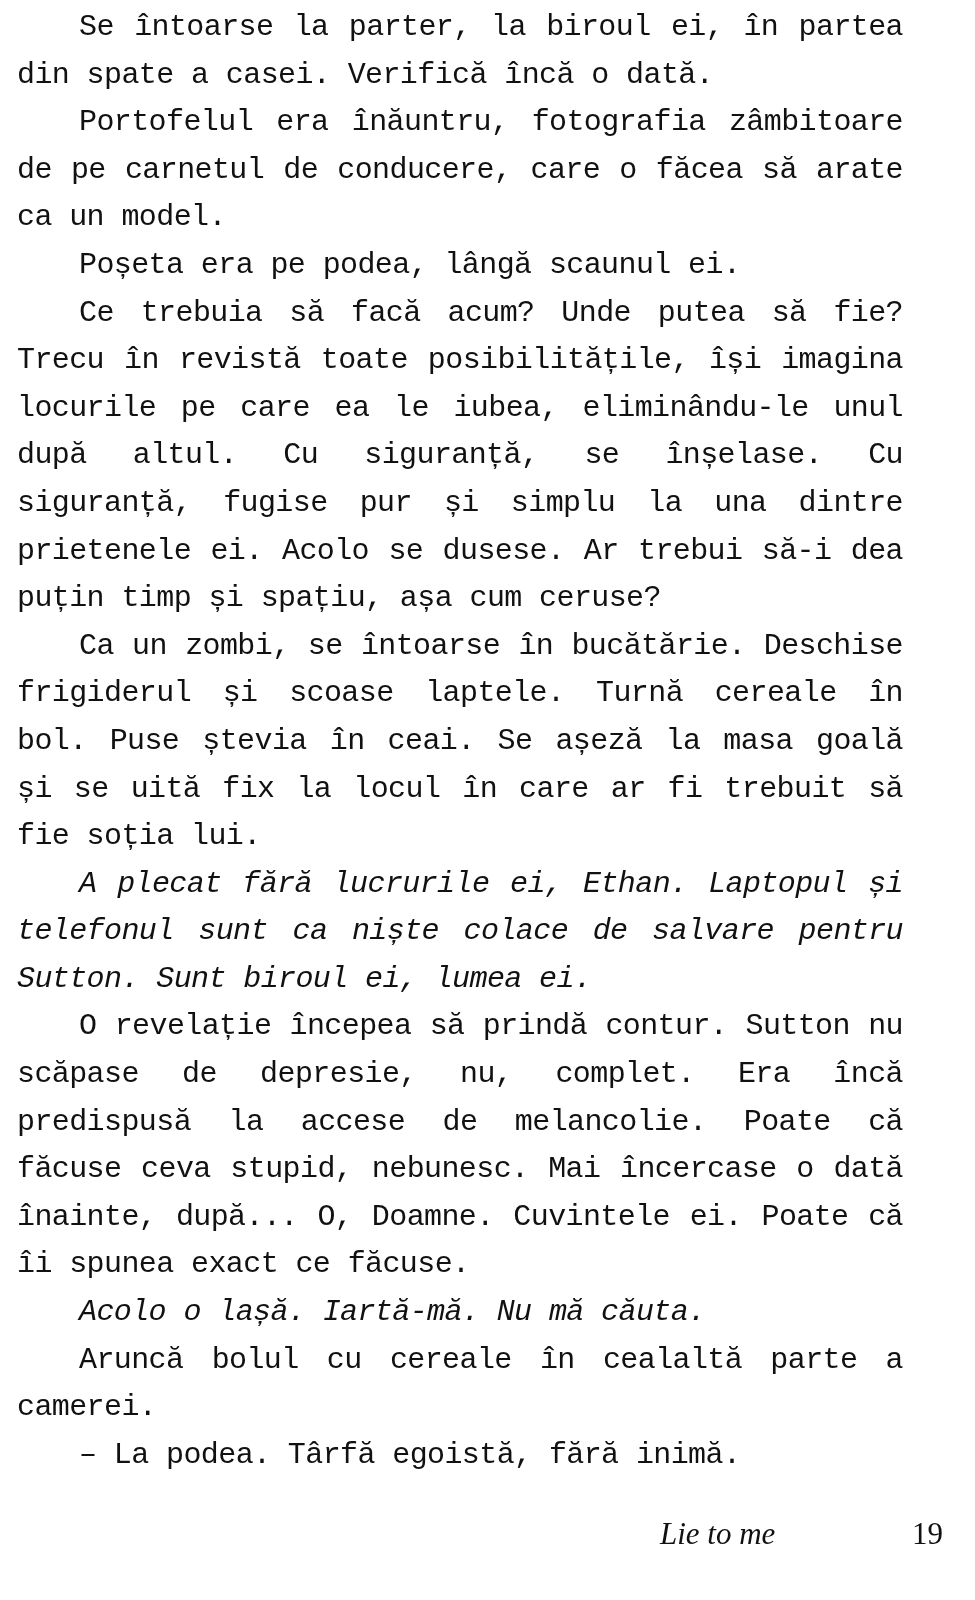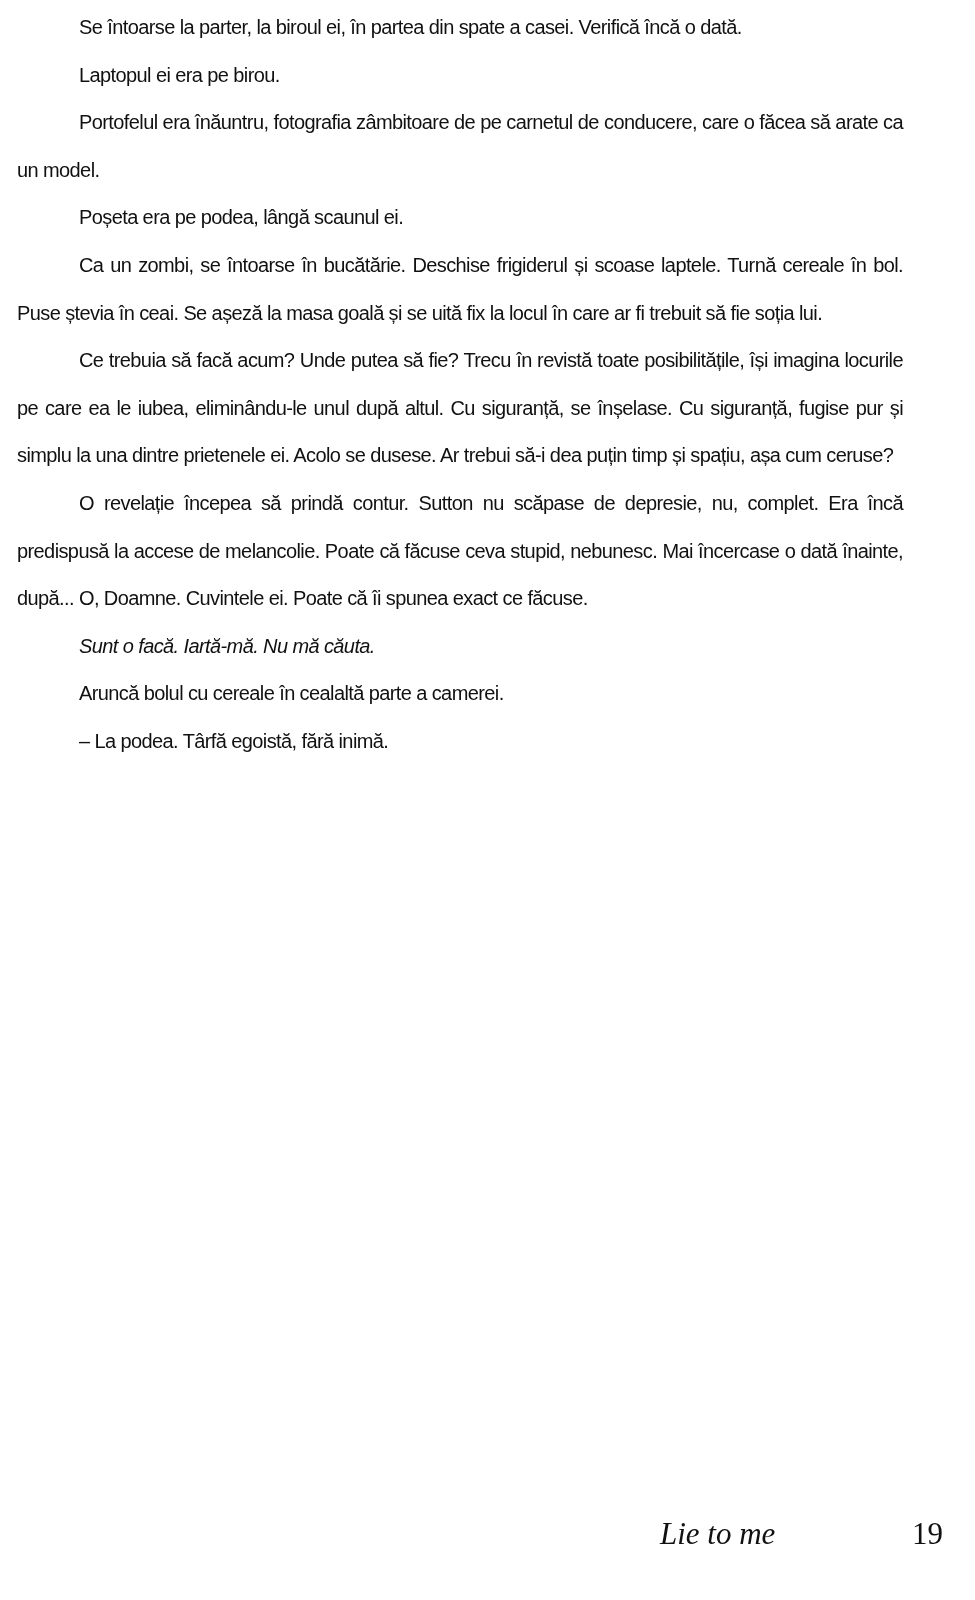--- a/index.html
+++ b/index.html
@@ -12,22 +12,22 @@
     height: 1600px;
     position: relative;
     overflow: hidden;
     color: #111111;
   }
   .page-body {
     position: absolute;
     left: 17px;
     top: 4px;
     width: 886px;
-    font-family: Liberation Sans, sans-serif;
-    font-size: 20px;
+    font-family: Liberation Mono, monospace;
+    font-size: 30px;
     line-height: 47.6px;
     letter-spacing: -0.6px;
     text-align: justify;
     hyphens: manual;
   }
   .para {
     margin: 0;
     text-indent: 62px;
   }
   .para.italic {
@@ -52,27 +52,27 @@
     position: absolute;
     left: 912px;
     top: 4px;
   }
 </style>
 </head>
 <body>
 
 <div class="page-body">
   <p class="para">Se întoarse la parter, la biroul ei, în partea din spate a casei. Verifică încă o dată.</p>
-  <p class="para">Laptopul ei era pe birou.</p>
   <p class="para">Portofelul era înăuntru, fotografia zâmbitoare de pe car­netul de conducere, care o făcea să arate ca un model.</p>
   <p class="para">Poșeta era pe podea, lângă scaunul ei.</p>
+  <p class="para">Ce trebuia să facă acum? Unde putea să fie? Trecu în re­vistă toate posibilitățile, își imagina locurile pe care ea le iubea, eliminându-le unul după altul. Cu siguranță, se înșe­lase. Cu siguranță, fugise pur și simplu la una dintre priete­nele ei. Acolo se dusese. Ar trebui să-i dea puțin timp și spațiu, așa cum ceruse?</p>
   <p class="para">Ca un zombi, se întoarse în bucătărie. Deschise frigide­rul și scoase laptele. Turnă cereale în bol. Puse ștevia în ceai. Se așeză la masa goală și se uită fix la locul în care ar fi trebuit să fie soția lui.</p>
-  <p class="para">Ce trebuia să facă acum? Unde putea să fie? Trecu în re­vistă toate posibilitățile, își imagina locurile pe care ea le iubea, eliminându-le unul după altul. Cu siguranță, se înșe­lase. Cu siguranță, fugise pur și simplu la una dintre priete­nele ei. Acolo se dusese. Ar trebui să-i dea puțin timp și spațiu, așa cum ceruse?</p>
+  <p class="para italic">A plecat fără lucrurile ei, Ethan. Laptopul și telefonul sunt ca niște colace de salvare pentru Sutton. Sunt biroul ei, lumea ei.</p>
   <p class="para">O revelație începea să prindă contur. Sutton nu scăpase de depresie, nu, complet. Era încă predispusă la accese de melancolie. Poate că făcuse ceva stupid, nebunesc. Mai în­cercase o dată înainte, după... O, Doamne. Cuvintele ei. Poate că îi spunea exact ce făcuse.</p>
-  <p class="para italic">Sunt o facă. Iartă-mă. Nu mă căuta.</p>
+  <p class="para italic">Acolo o lașă. Iartă-mă. Nu mă căuta.</p>
   <p class="para">Aruncă bolul cu cereale în cealaltă parte a camerei.</p>
   <p class="para">– La podea. Târfă egoistă, fără inimă.</p>
 </div>
 
 <div class="footer">
   <span class="running-title">Lie to me</span>
   <span class="page-number">19</span>
 </div>
 
 </body></html>

